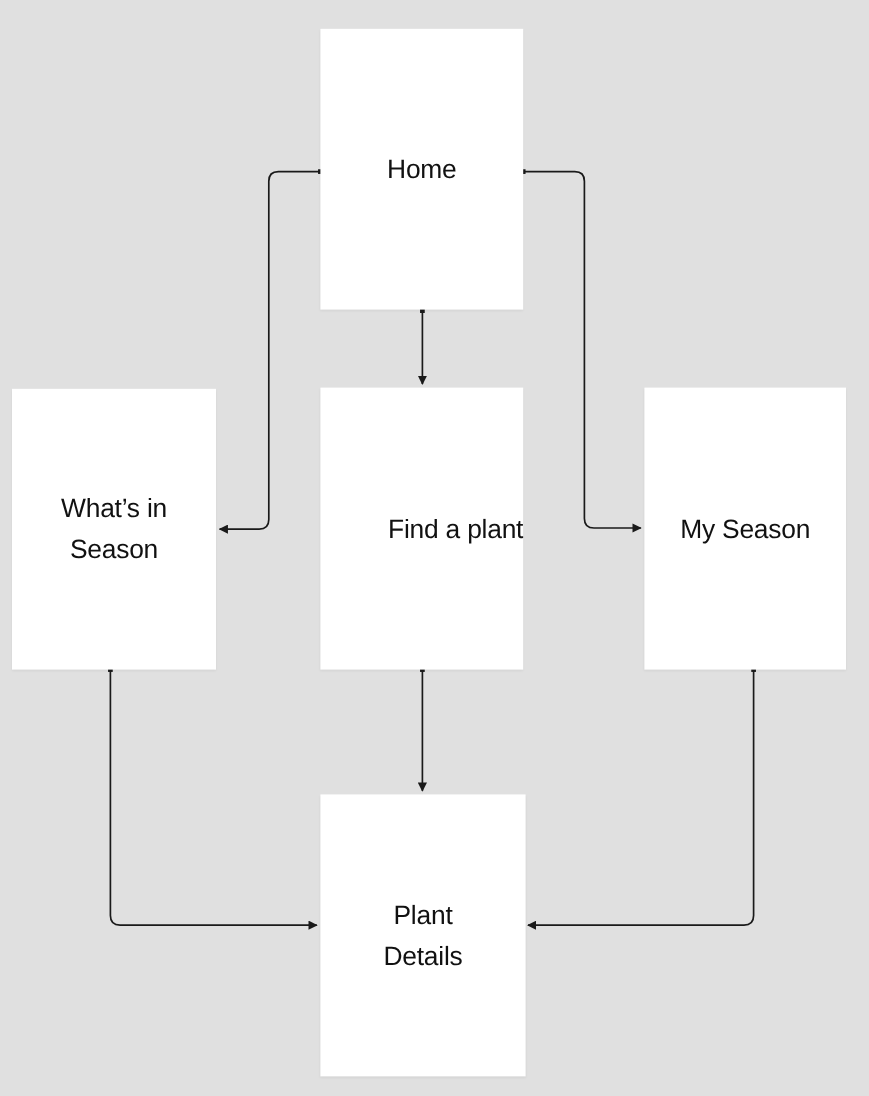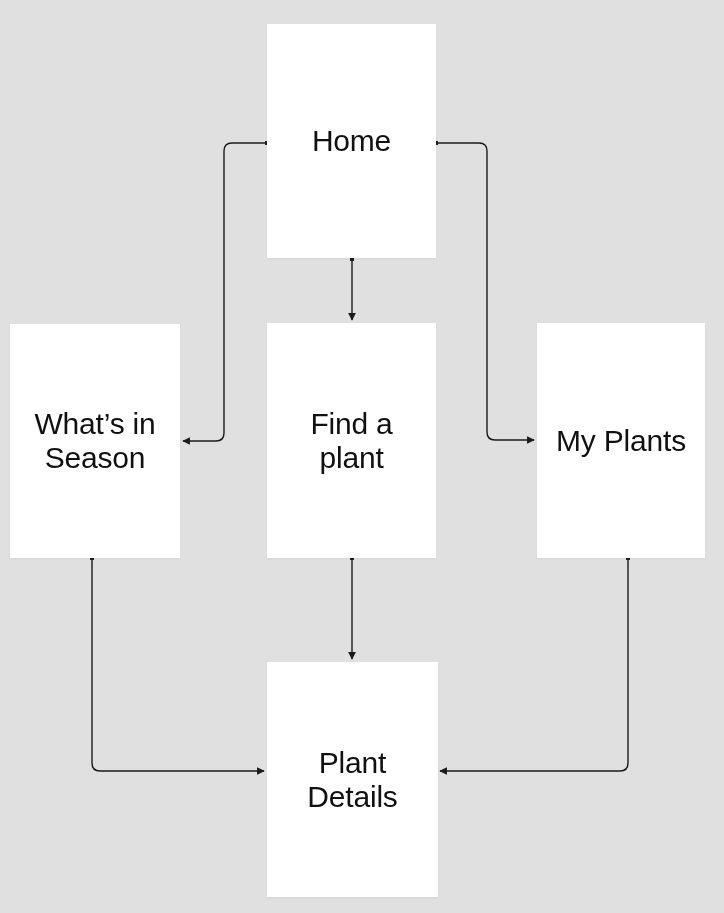--- a/index.html
+++ b/index.html
@@ -35,31 +35,31 @@
   .node{
     position:absolute;
     background:var(--node-fill);
     display:flex;
     align-items:center;
     justify-content:center;
     box-shadow:0 1px 2px rgba(0,0,0,0.06);
   }
   .node-label{
     color:var(--text);
-    font-size:30px;
+    font-size:22px;
     line-height:34px;
     text-align:center;
     letter-spacing:-0.2px;
   }
   .nowrap{white-space:nowrap;}
   .w140{max-width:140px;}
   .w120{max-width:120px;}
   .node-home    {left:267px; top:24px;  width:169px; height:234px;}
   .node-season  {left:10px;  top:324px; width:170px; height:234px;}
-  .node-find    {left:267px; top:323px; width:169px; height:235px;}
+  .node-find    {left:267px; top:323px; width:169px; height:235px;justify-content:flex-end;}
   .node-myplants{left:537px; top:323px; width:168px; height:235px;}
   .node-details {left:267px; top:662px; width:171px; height:235px;}
 </style>
 </head>
 <body>
 
 <div class="canvas">
 
   <svg class="edges-svg" viewBox="0 0 724 913" xmlns="http://www.w3.org/2000/svg">
     <defs>
@@ -90,20 +90,20 @@
 
   <div class="node node-season">
     <span class="node-label w140">What’s in Season</span>
   </div>
 
   <div class="node node-find">
     <span class="node-label w120">Find a plant</span>
   </div>
 
   <div class="node node-myplants">
-    <span class="node-label nowrap">My Plants</span>
+    <span class="node-label nowrap">My Season</span>
   </div>
 
   <div class="node node-details">
     <span class="node-label w120">Plant Details</span>
   </div>
 
 </div>
 
 </body></html>

